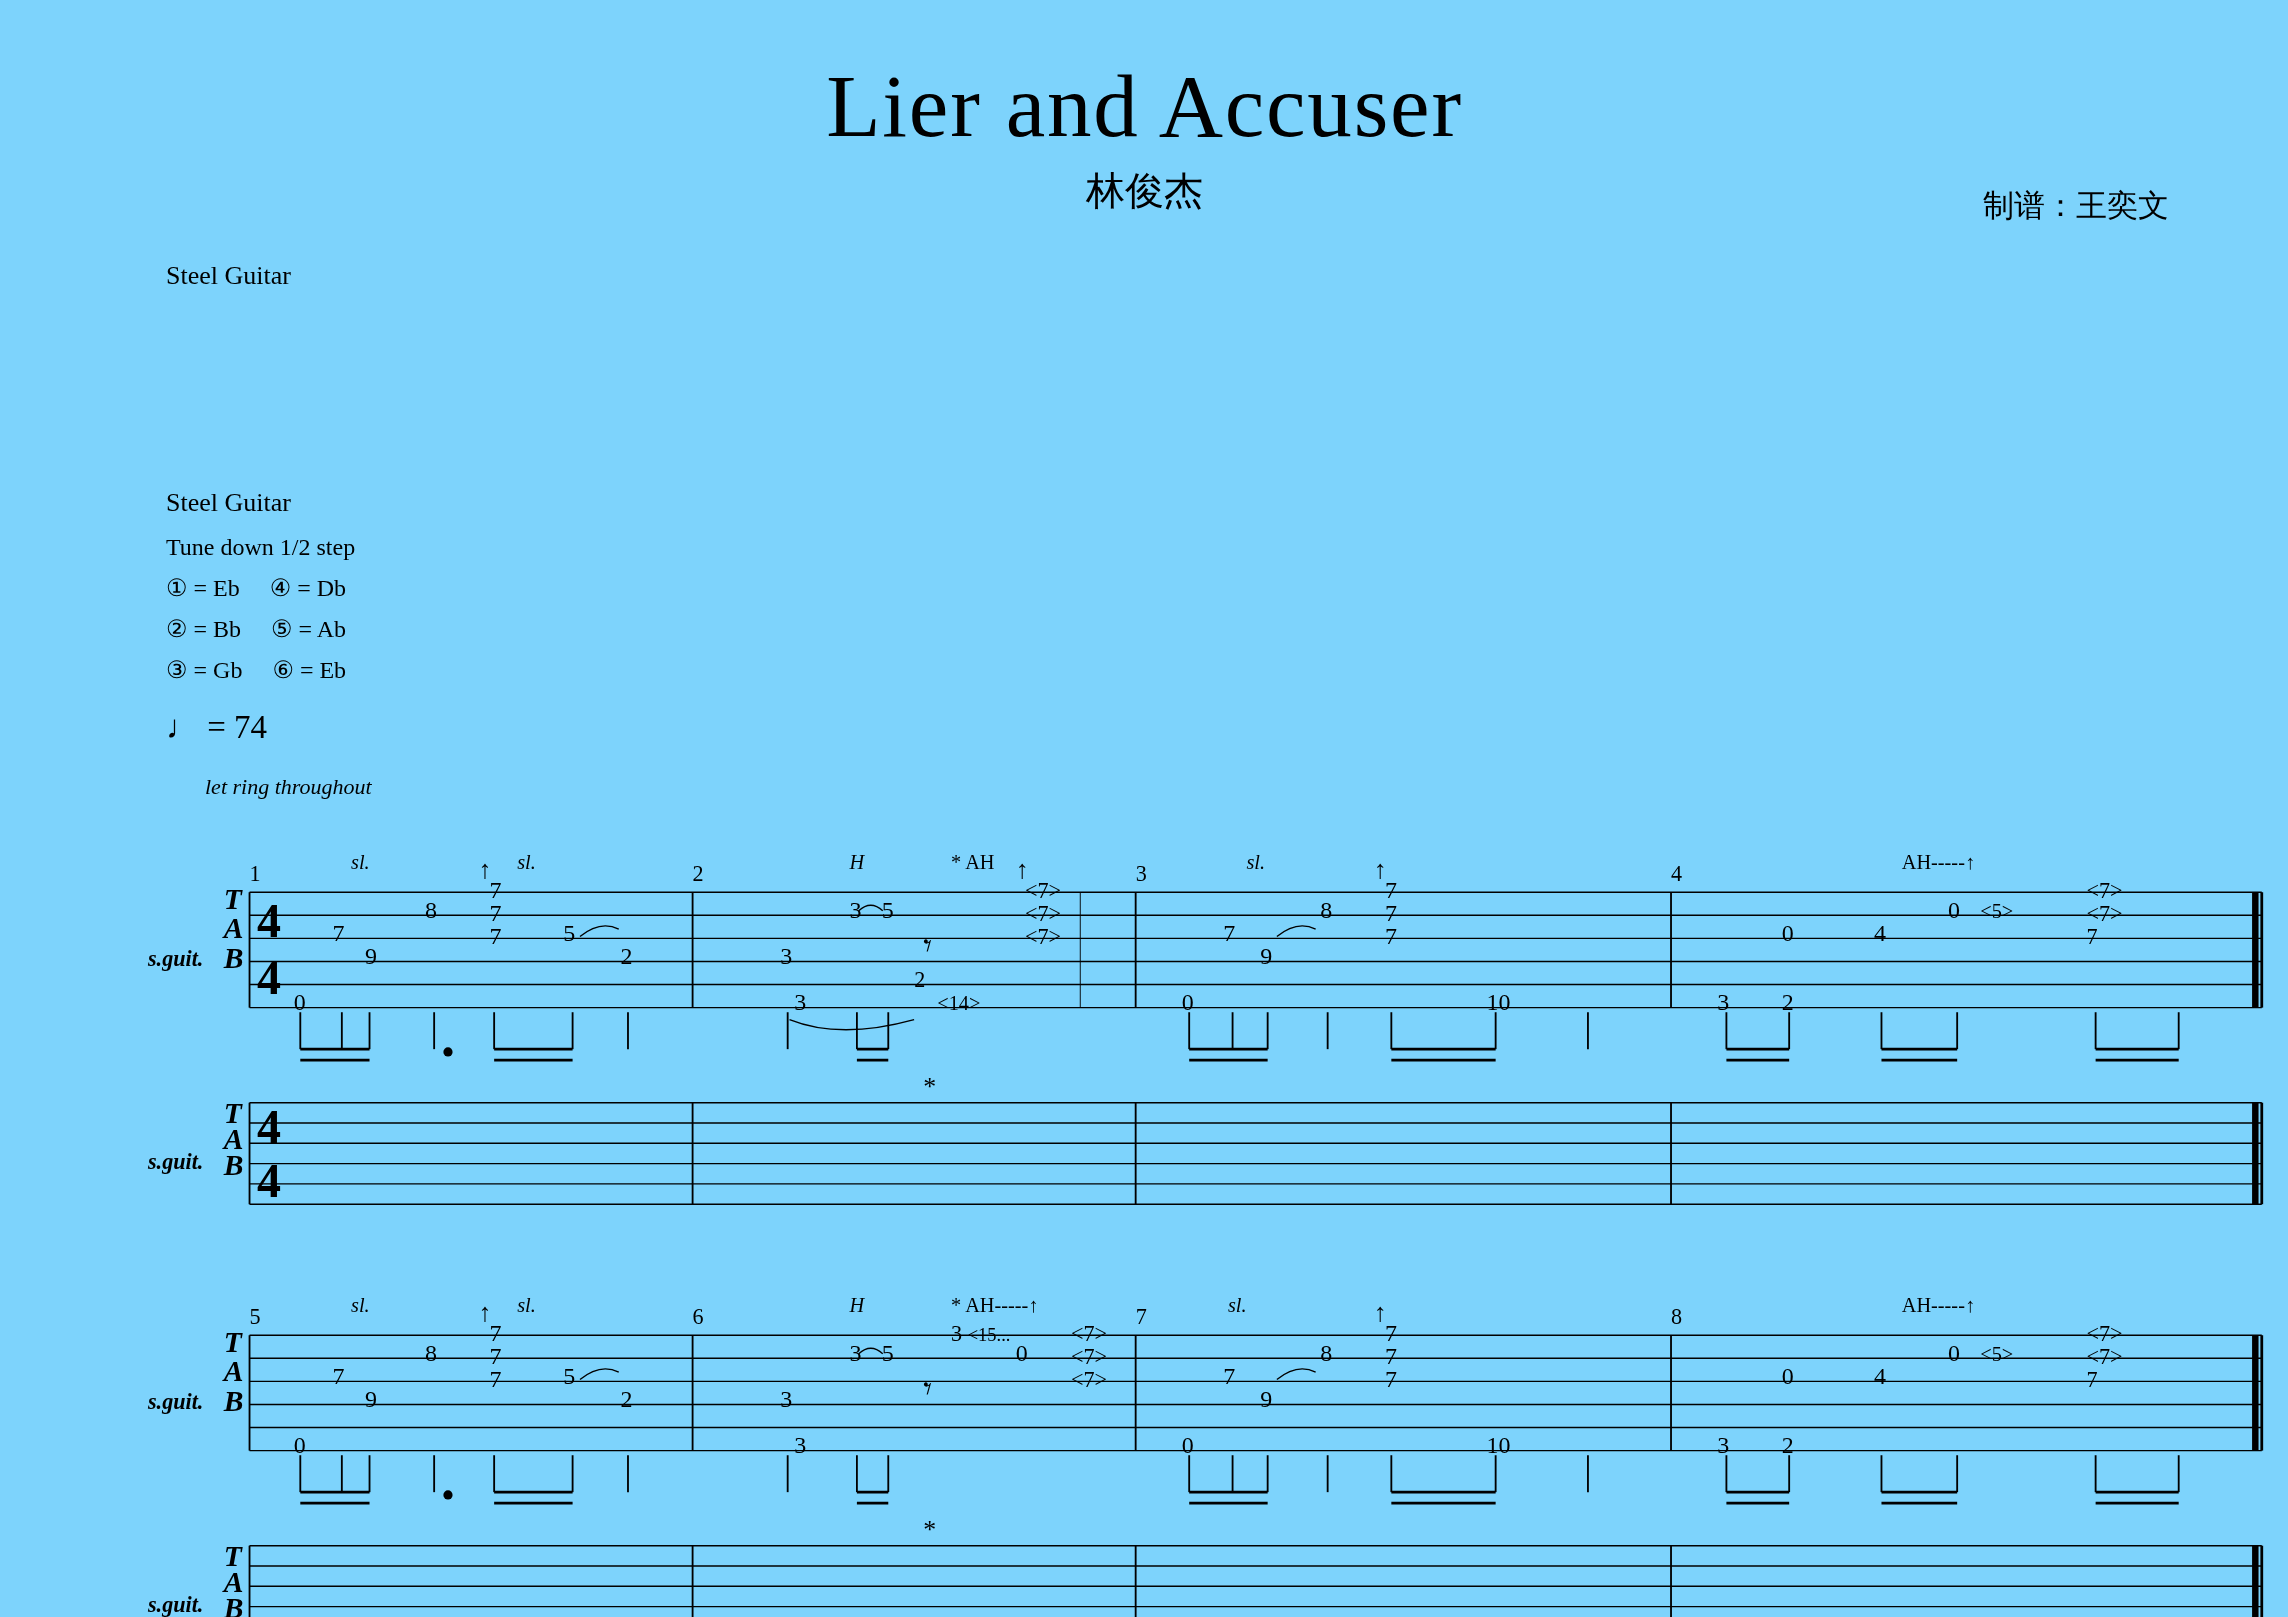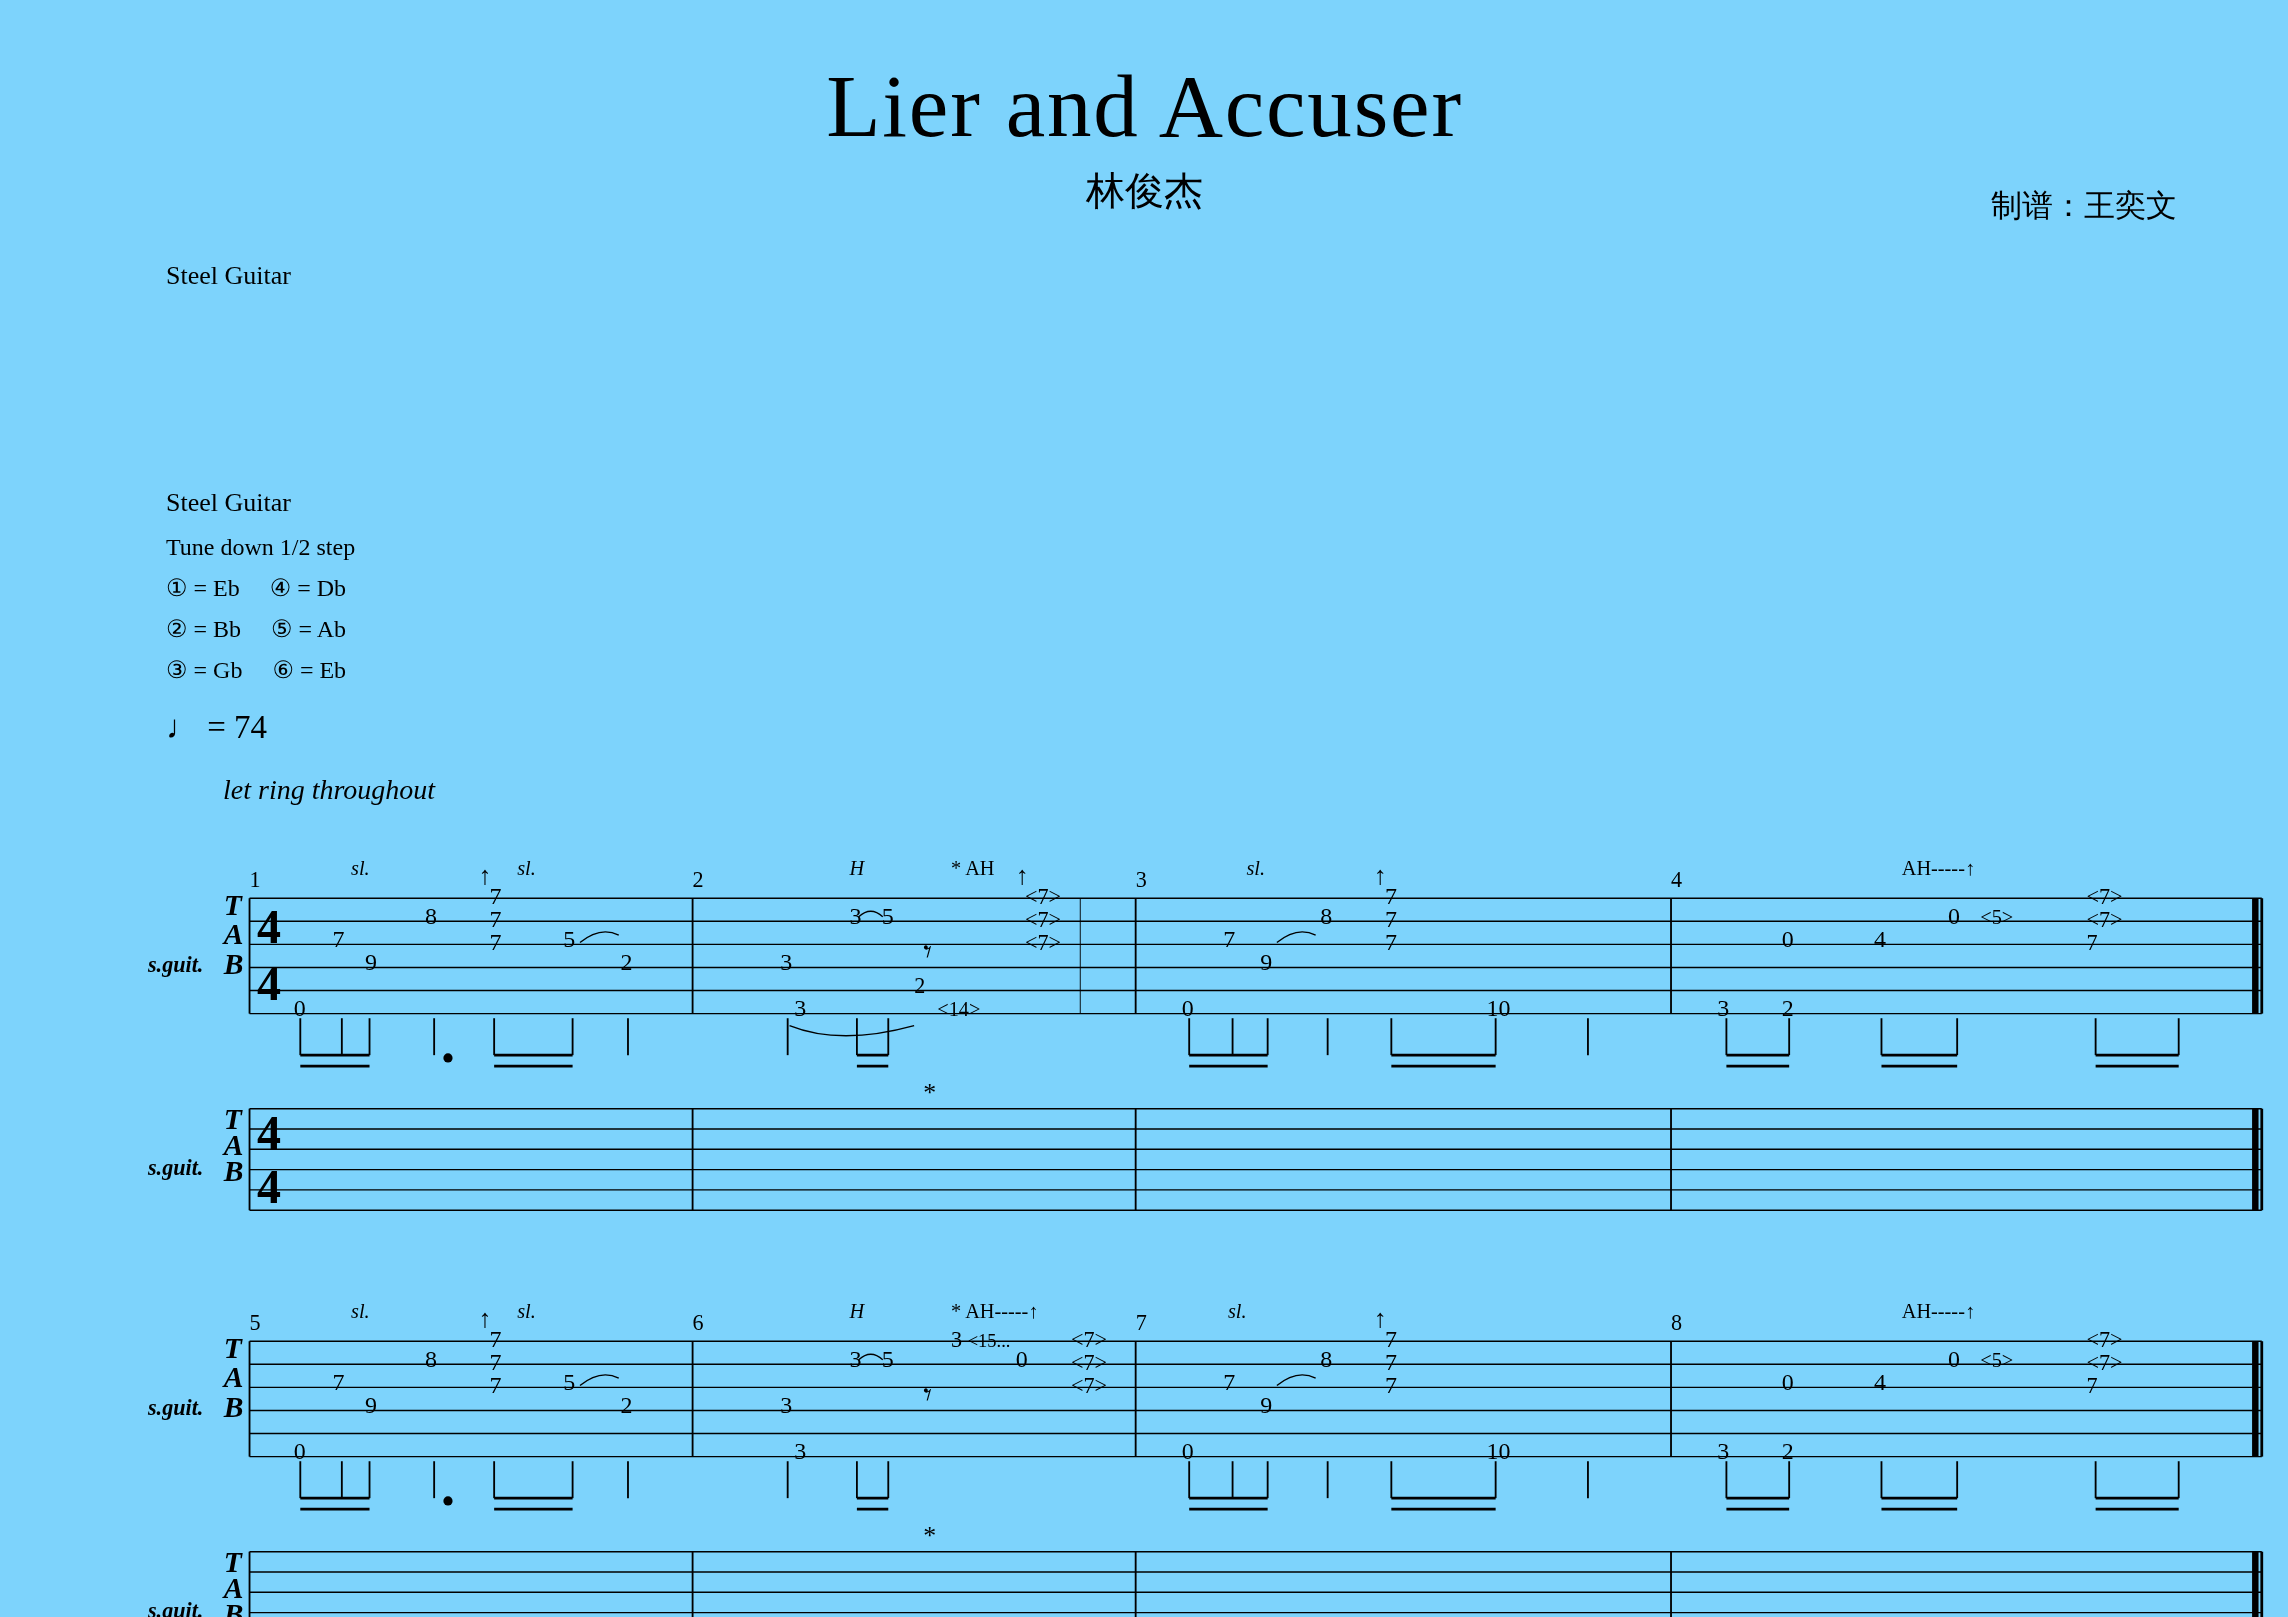--- a/index.html
+++ b/index.html
@@ -32,21 +32,21 @@
       letter-spacing: 1.8px;
       margin-bottom: 7.4px;
     }
     .subtitle {
       font-size: 39px;
       font-family: 'SimSun', 'STSong', serif;
       margin-bottom: 9.2px;
     }
     .arranger {
       position: absolute;
-      right: 112px;
+      right: 120px;
       top: 185px;
       font-size: 31px;
       font-family: 'SimSun', 'STSong', serif;
     }
 
     
     .guitar-info {
       margin-top: 37px;
       margin-left: 92px;
       font-size: 26px;
@@ -117,21 +117,21 @@
       </div>
     </div>
   </div>
 
   <div class="tempo">
     <span>♩ = 74</span>
   </div>
 
   <div class="notation-section">
     <div style="position:relative; margin-left:92px; margin-top:9.2px;">
-      <span class="let-ring" style="position:relative; left:57px; font-size:28px; font-style:italic;">let ring throughout</span>
+      <span class="let-ring" style="position:relative; left:39px; font-size:22px; font-style:italic;">let ring throughout</span>
     </div>
 
     <svg width="2123" height="388" viewBox="0 0 2300 420" style="display:block; margin-left:74px; margin-top:9.2px; overflow:visible;">
 
       <text x="0" y="170" font-size="24" font-weight="bold" font-style="italic" font-family="Times New Roman">s.guit.</text>
 
       <text x="82" y="108" font-size="32" font-weight="bold" font-style="italic" font-family="Times New Roman">T</text>
       <text x="82" y="140" font-size="32" font-weight="bold" font-style="italic" font-family="Times New Roman">A</text>
       <text x="82" y="172" font-size="32" font-weight="bold" font-style="italic" font-family="Times New Roman">B</text>
 

